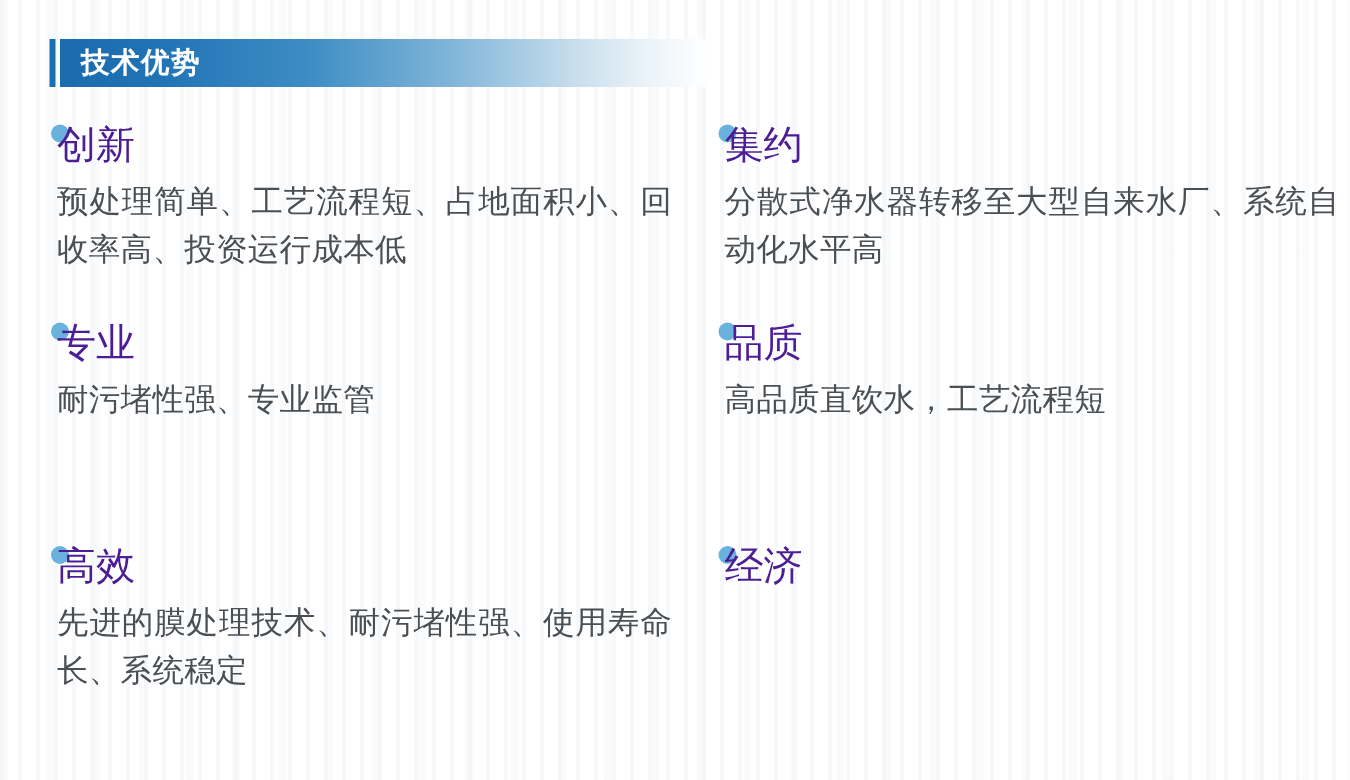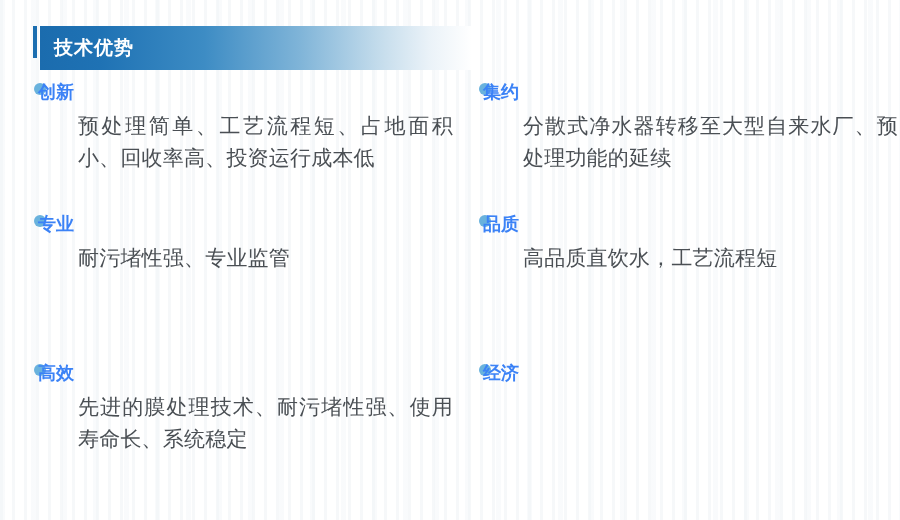--- a/index.html
+++ b/index.html
@@ -72,21 +72,21 @@
     height: 32px;
     background: #1c6eb0;
     flex: 0 0 auto;
   }
   .banner-gap {
     width: 3px;
     flex: 0 0 auto;
   }
   .banner-band {
     width: 432px;
-    height: 44px;
+    height: 32px;
     background: linear-gradient(
       90deg,
       #1b6cae 0%,
       #1f72b4 14%,
       #3d8cc4 38%,
       #7fb4d8 60%,
       #c2dbeb 78%,
       #eaf2f8 90%,
       #ffffff 100%
     );
@@ -121,23 +121,23 @@
     position: absolute;
     width: 420px;
   }
   .adv-item.row-0 { top: 0px; }
   .adv-item.row-1 { top: 132px; }
   .adv-item.row-2 { top: 281px; }
 
   .adv-heading {
     position: relative;
     display: inline-block;
-    font-size: 18px;
-    font-weight: bold;
-    color: #3b82f6;
+    font-size: 26px;
+    font-weight: normal;
+    color: #4c1d95;
     line-height: 1.15;
     padding-left: 5px;
     letter-spacing: 0px;
     white-space: nowrap;
   }
   .adv-dot {
     position: absolute;
     left: 1px;
     top: 1px;
     width: 12px;
@@ -154,21 +154,20 @@
   .adv-body {
     margin-top: 7px;
     font-size: 21px;
     color: #4a4f54;
     line-height: 1.52;
     letter-spacing: 0.2px;
     padding-left: 5px;
     max-width: 410px;
     text-align: justify;
     text-align-last: left;
-    margin-left: 40px;
   }
 </style>
 </head>
 <body>
 
 <div class="slide">
 
   <div class="bg-stripes"></div>
   <div class="bg-stripes-2"></div>
   <div class="bg-wash"></div>
@@ -211,21 +210,21 @@
 
     </div>
 
     <div class="column column-right">
 
       <div class="adv-item row-0">
         <div class="adv-heading">
           <span class="adv-dot"></span>
           <span class="adv-heading-text">集约</span>
         </div>
-        <div class="adv-body">分散式净水器转移至大型自来水厂、预处理功能的延续</div>
+        <div class="adv-body">分散式净水器转移至大型自来水厂、系统自动化水平高</div>
       </div>
 
       <div class="adv-item row-1">
         <div class="adv-heading">
           <span class="adv-dot"></span>
           <span class="adv-heading-text">品质</span>
         </div>
         <div class="adv-body">高品质直饮水，工艺流程短</div>
       </div>
 

